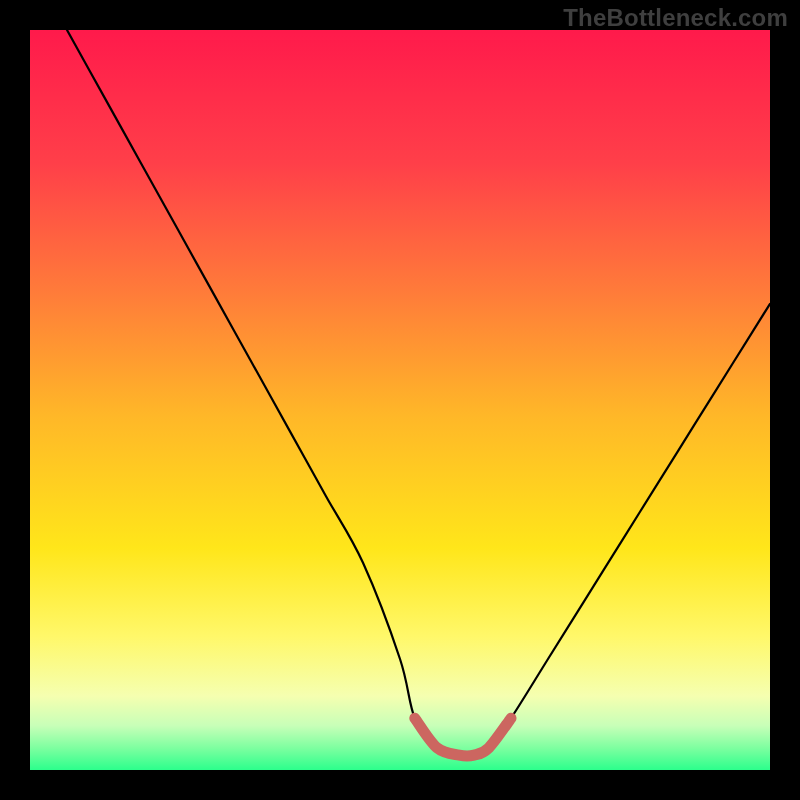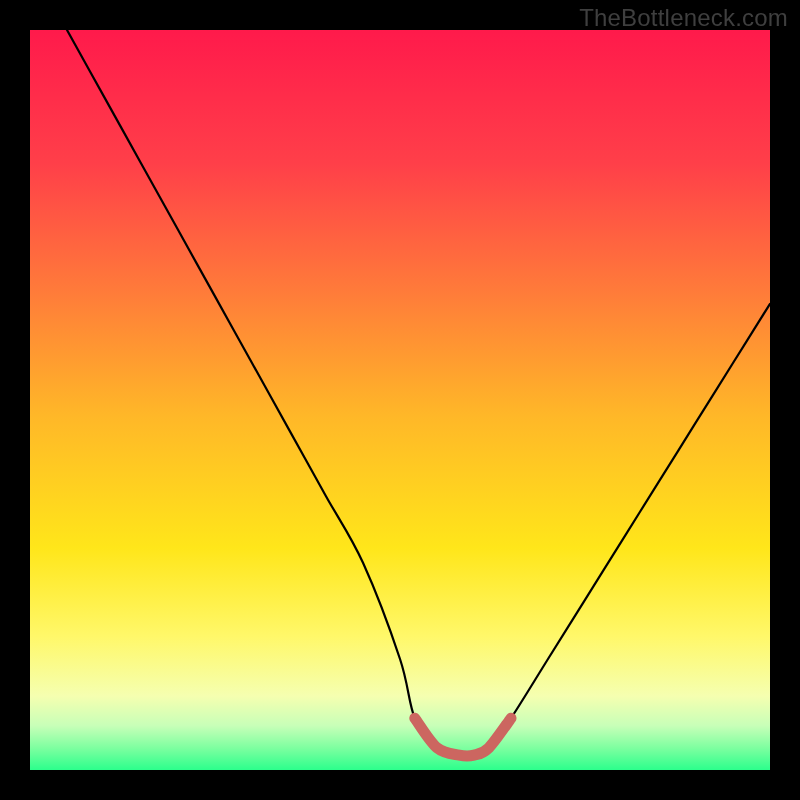--- a/index.html
+++ b/index.html
@@ -16,21 +16,21 @@
     width: 800px;
     height: 800px;
     background: #000;
   }
   .watermark {
     position: absolute;
     top: 4px;
     right: 12px;
     color: #3f3f3f;
     font-size: 24px;
-    font-weight: 400;
+    font-weight: 700;
     letter-spacing: 0.2px;
     z-index: 10;
   }
   .plot-area {
     position: absolute;
     left: 30px;
     top: 30px;
     width: 740px;
     height: 740px;
     overflow: hidden;

